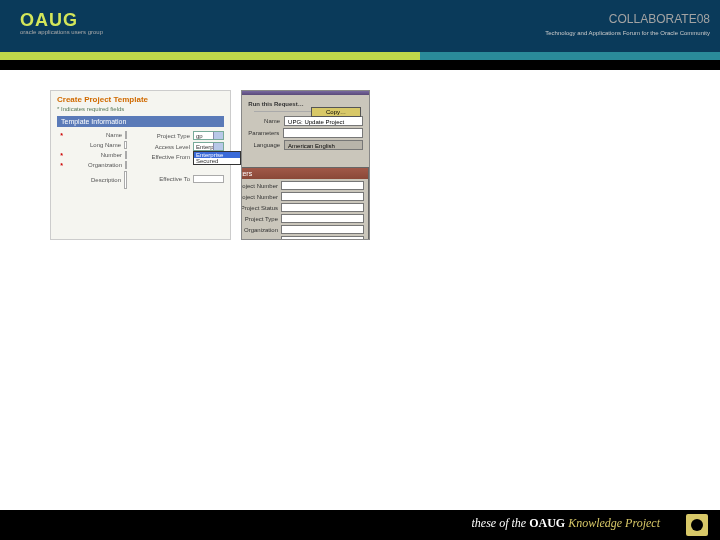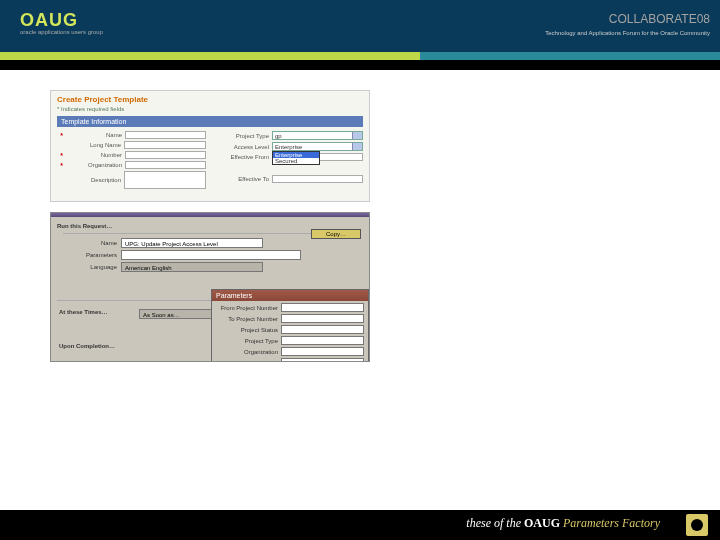--- a/index.html
+++ b/index.html
@@ -19,21 +19,21 @@
   .content { position: absolute; top: 90px; left: 50px; right: 30px; bottom: 50px; }
   .slide-title { font-size: 30px; font-weight: 900; font-family: "Arial Black", Arial, sans-serif; margin-bottom: 30px; letter-spacing: -0.5px; }
 
   .body-row { display: flex; gap: 20px; }
   .bullets { width: 280px; font-size: 21px; line-height: 1.25; }
   .bullets ul { list-style: none; }
   .bullets li { margin-bottom: 4px; padding-left: 18px; position: relative; }
   .bullets li::before { content: "•"; position: absolute; left: 0; top: 0; }
   .bullets strong { font-weight: bold; }
 
-  .screens { width: 320px; display: flex; flex-direction: column; gap: 10px; }
+  .screens { width: 320px; display: flex; gap: 10px; }
 
   
   .shot1 { border: 1px solid #ccc; background: #f5f5f0; padding: 4px 6px 10px; font-size: 7px; color: #333; }
   .shot1 .hdr { color: #d06a00; font-weight: bold; font-size: 8px; }
   .shot1 .crumb { color: #5a7a5a; margin: 2px 0 4px; font-size: 6px; }
   .shot1 .bluebar { background: #5a7ab8; color: #fff; padding: 2px 4px; font-size: 7px; margin-bottom: 4px; }
   .shot1 .form-area { display: flex; gap: 8px; }
   .shot1 .col { flex: 1; }
   .shot1 .row { display: flex; align-items: center; margin-bottom: 2px; gap: 3px; }
   .shot1 .lab { width: 55px; text-align: right; font-size: 6px; color: #555; }
@@ -208,16 +208,16 @@
             </div>
         </div>
       </div>
 
     </div>
   </div>
 </div>
 
 <div class="bottom-bar">
   <div class="bottom-text">
-    <span>these of the </span><strong style="font-style:normal">OAUG </strong><span class="kf">Parameters Factory</span>
+    <span>these of the </span><strong style="font-style:normal">OAUG </strong><span class="kf">Knowledge Project</span>
   </div>
   <div class="bottom-logo"></div>
 </div>
 
 </body></html>

